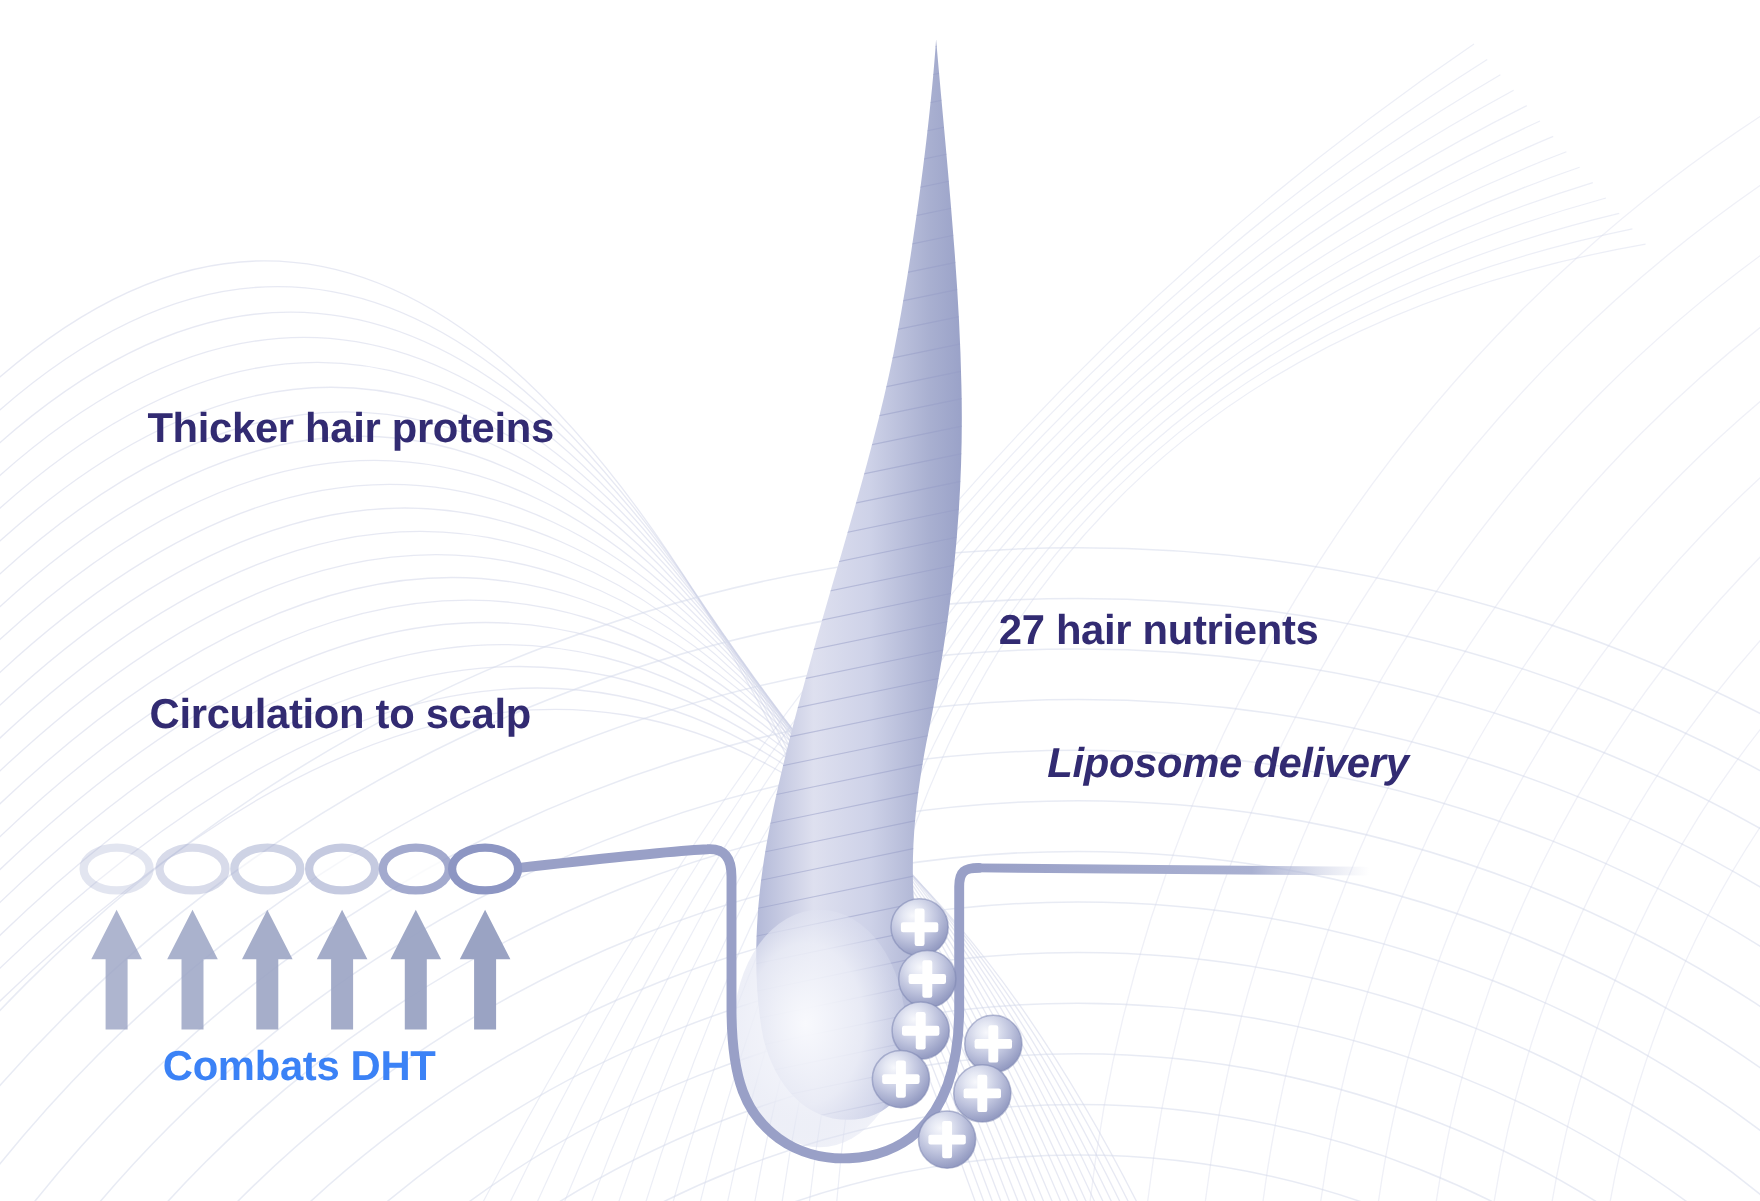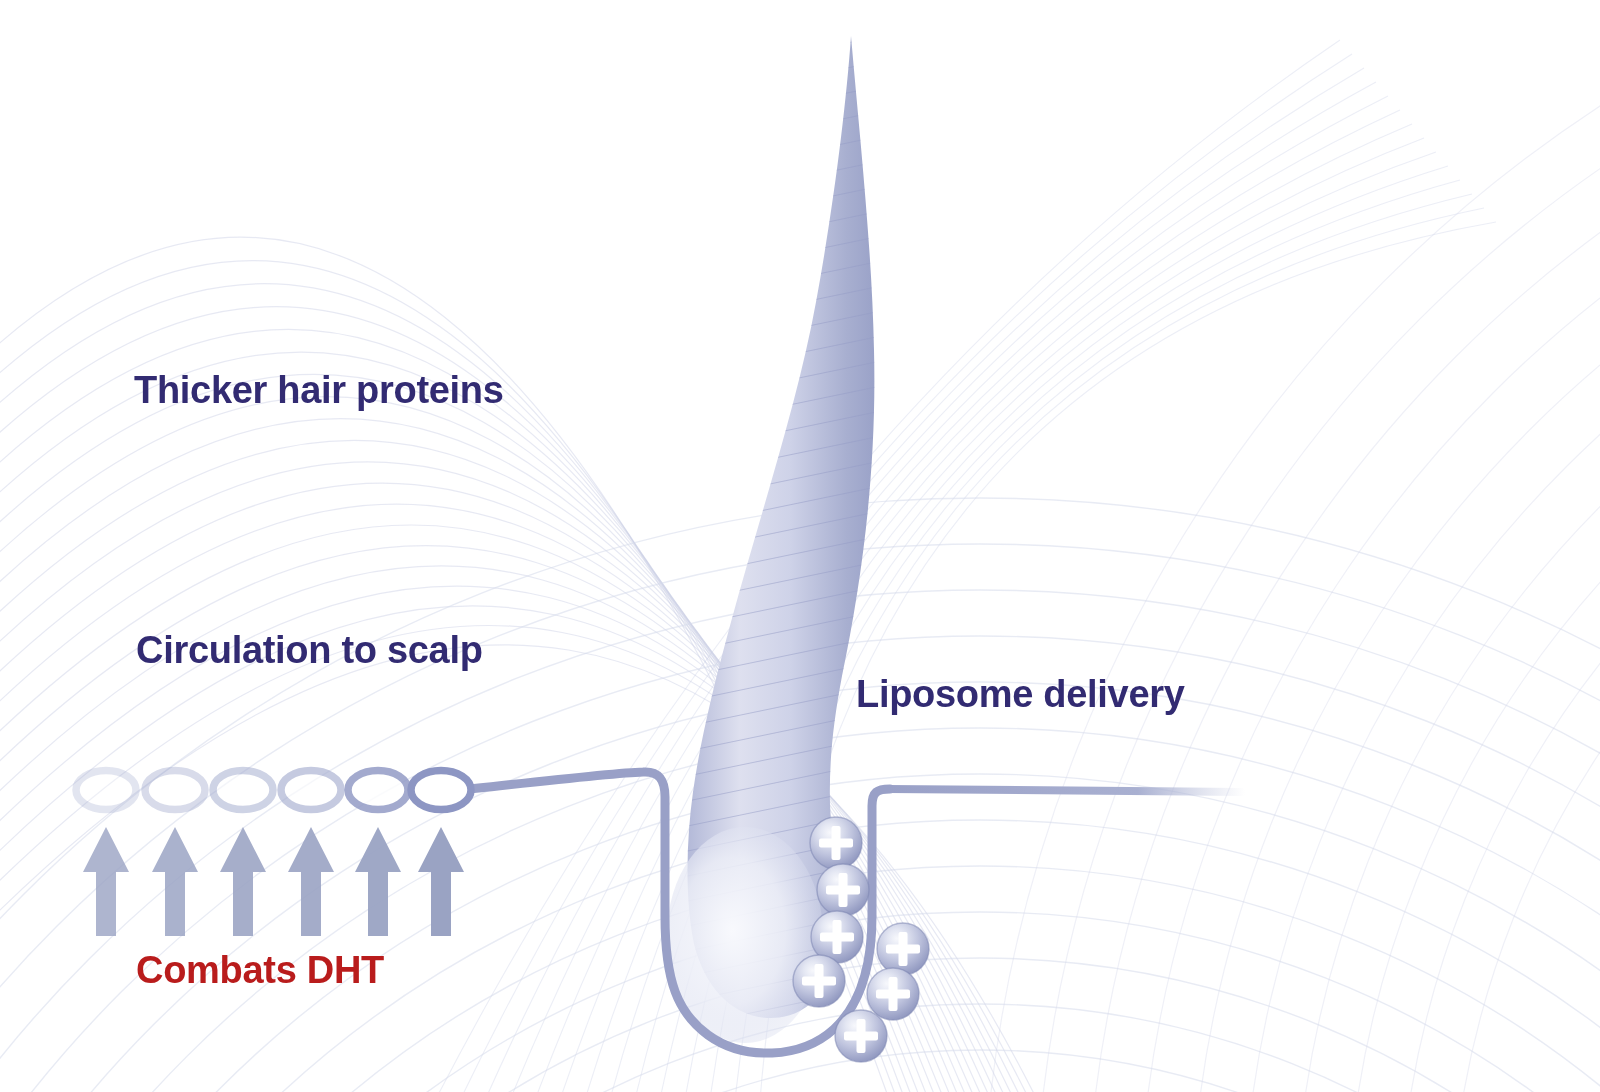--- a/index.html
+++ b/index.html
@@ -10,21 +10,21 @@
   #scene{position:absolute;left:0;top:0;}
   .callout{
     position:absolute;
     font-weight:bold;
     font-size:38px;
     letter-spacing:-0.3px;
     color:#322b72;
     line-height:1.38;
     white-space:pre;
   }
-  .callout.dark{color:#b91c1c;}
+  .callout.dark{color:#3b82f6;margin-left:12px;}
 </style>
 </head>
 <body>
 
 <div id="canvas">
 
   <svg id="scene" width="1600" height="1092" viewBox="0 0 1600 1092">
     <defs>
       <linearGradient id="hairGrad" x1="0" y1="0" x2="1" y2="0">
         <stop offset="0" stop-color="#b3b9d8"></stop>
@@ -232,21 +232,22 @@
           <circle cx="861" cy="1036" r="26" fill="url(#sphGrad)" stroke="#7e86b2" stroke-width="1.4" stroke-opacity="0.55"></circle>
           <rect x="844" y="1031.5" width="34" height="9" rx="2" fill="#ffffff"></rect>
           <rect x="856.5" y="1019" width="9" height="34" rx="2" fill="#ffffff"></rect>
         </g>
       </g>
   </svg>
 
   <div class="callout" style="left:134px;top:364px;">Thicker hair proteins</div>
 
   <div class="callout" style="left:908px;top:442px;">
+    <div>27 hair nutrients</div>
   </div>
 
   <div class="callout" style="left:136px;top:624px;">Circulation to scalp</div>
 
-  <div class="callout" style="left:856px;top:668px;">Liposome delivery</div>
+  <div class="callout" style="left:952px;top:668px;font-style:italic;">Liposome delivery</div>
 
 
   <div class="callout dark" style="left:136px;top:944px;">Combats DHT</div>
 </div>
 
 </body></html>

